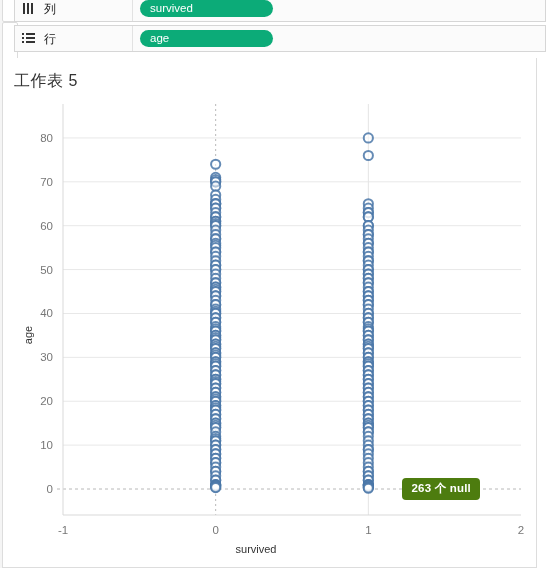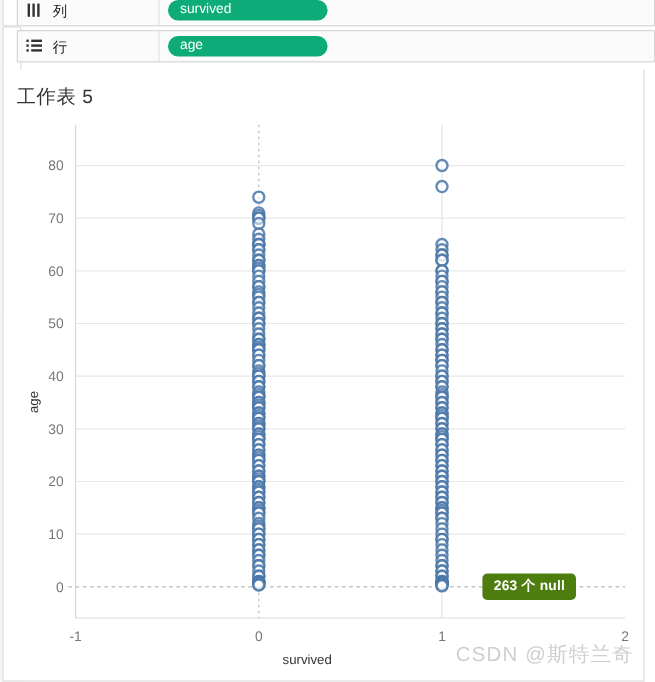--- a/index.html
+++ b/index.html
@@ -564,17 +564,16 @@
             <text x="365.3333333333333" y="476" text-anchor="middle" class="tick-label">1</text>
             <text x="518" y="476" text-anchor="middle" class="tick-label">2</text>
           </g>
         <text id="ylabel" class="axis-title" transform="rotate(-90 26 277)" x="26" y="277" text-anchor="middle" dominant-baseline="middle">age</text>
         <text id="xlabel" class="axis-title" x="253" y="495" text-anchor="middle">survived</text>
       </svg>
     </div>
 
     <div class="null-badge">263 个 null</div>
 
-    <div class="watermark">CSDN @斯特兰奇</div>
 
   </div>
 
 </div>
 
 </body></html>

